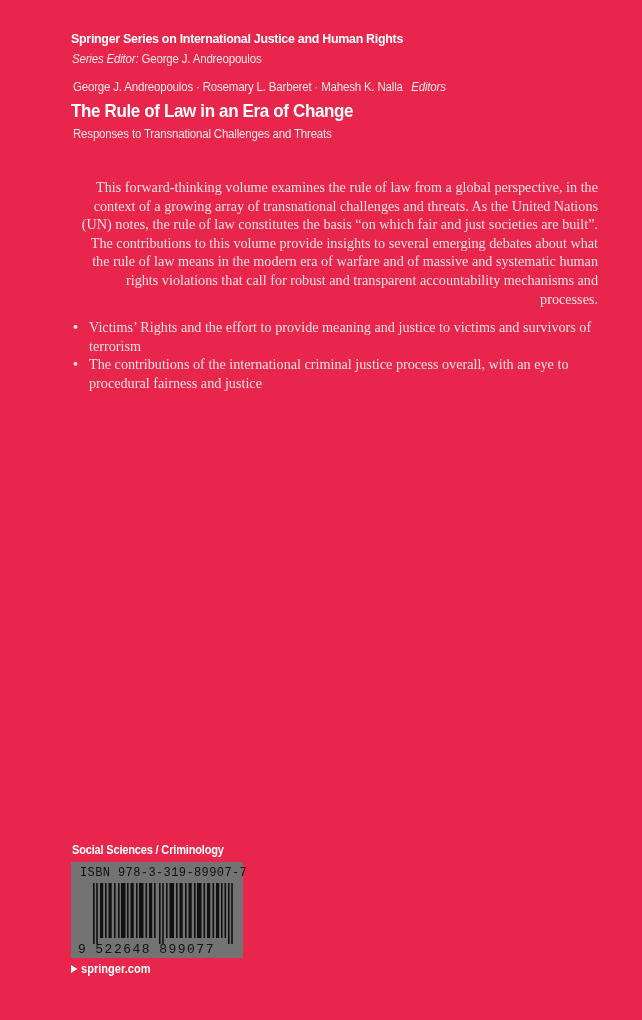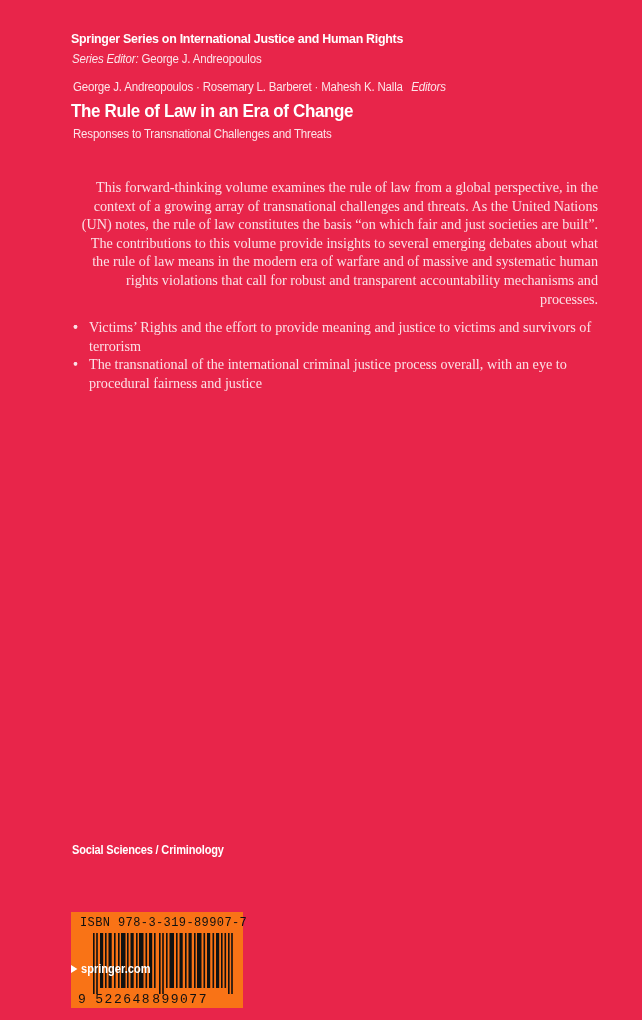--- a/index.html
+++ b/index.html
@@ -59,39 +59,39 @@
     #blurb li .bullet {
       position: absolute; left: 1px; top: 0;
     }
 
     #subject {
       position: absolute; left: 72px; top: 843px;
       font-size: 12px; font-weight: bold; color: #FFFFFF; letter-spacing: -0.2px;
       transform: scaleX(0.92); transform-origin: left; white-space: nowrap;
     }
     #barcode-box {
-      position: absolute; left: 71px; top: 912px;
-      width: 172px; height: 96px; background: #f97316;
+      position: absolute; left: 71px; top: 862px;
+      width: 172px; height: 96px; background: #737373;
     }
     #isbn-text {
       position: absolute; left: 9px; top: 4px;
       font-family: "Liberation Mono", "DejaVu Sans Mono", monospace;
       font-size: 12px; color: #111; letter-spacing: 0.4px; white-space: nowrap;
     }
     #bars {
       position: absolute; left: 22px; top: 21px; height: 61px; width: 140px;
     }
     #barcode-digits {
       position: absolute; left: 7px; top: 80px;
       font-family: "Liberation Mono", "DejaVu Sans Mono", monospace;
       font-size: 13px; color: #111; white-space: nowrap; letter-spacing: 1.5px;
       background: transparent;
     }
     #barcode-digits .first { margin-right: 8px; }
-    #barcode-digits .grp2 { margin-left: 1px; }
+    #barcode-digits .grp2 { margin-left: 8px; }
     #springer-link {
       position: absolute; left: 71px; top: 962px;
       font-size: 12px; font-weight: bold; color: #FFFFFF;
       display: flex; align-items: center; gap: 4px;
       transform: scaleX(0.92); transform-origin: left; white-space: nowrap;
     }
     #springer-link .arrow {
       width: 0; height: 0;
       border-top: 4.5px solid transparent;
       border-bottom: 4.5px solid transparent;
@@ -128,21 +128,21 @@
     </li>
     <li>
       <span class="bullet">•</span>
       <span>Victims’ Rights and the effort to provide meaning and justice to victims and survivors of terrorism</span>
     </li>
     <li>
       <span class="bullet">•</span>
     </li>
     <li>
       <span class="bullet">•</span>
-      <span>The transnational of the international criminal justice process overall, with an eye to procedural fairness and justice</span>
+      <span>The contributions of the international criminal justice process overall, with an eye to procedural fairness and justice</span>
     </li>
   </ul>
 </div>
 
 <div id="subject" class="sans">Social Sciences / Criminology</div>
 
 <div id="barcode-box">
   <div id="isbn-text">ISBN 978-3-319-89907-7</div>
   <svg id="bars" viewBox="0 0 140 61" preserveAspectRatio="none">
     <g fill="#111">

